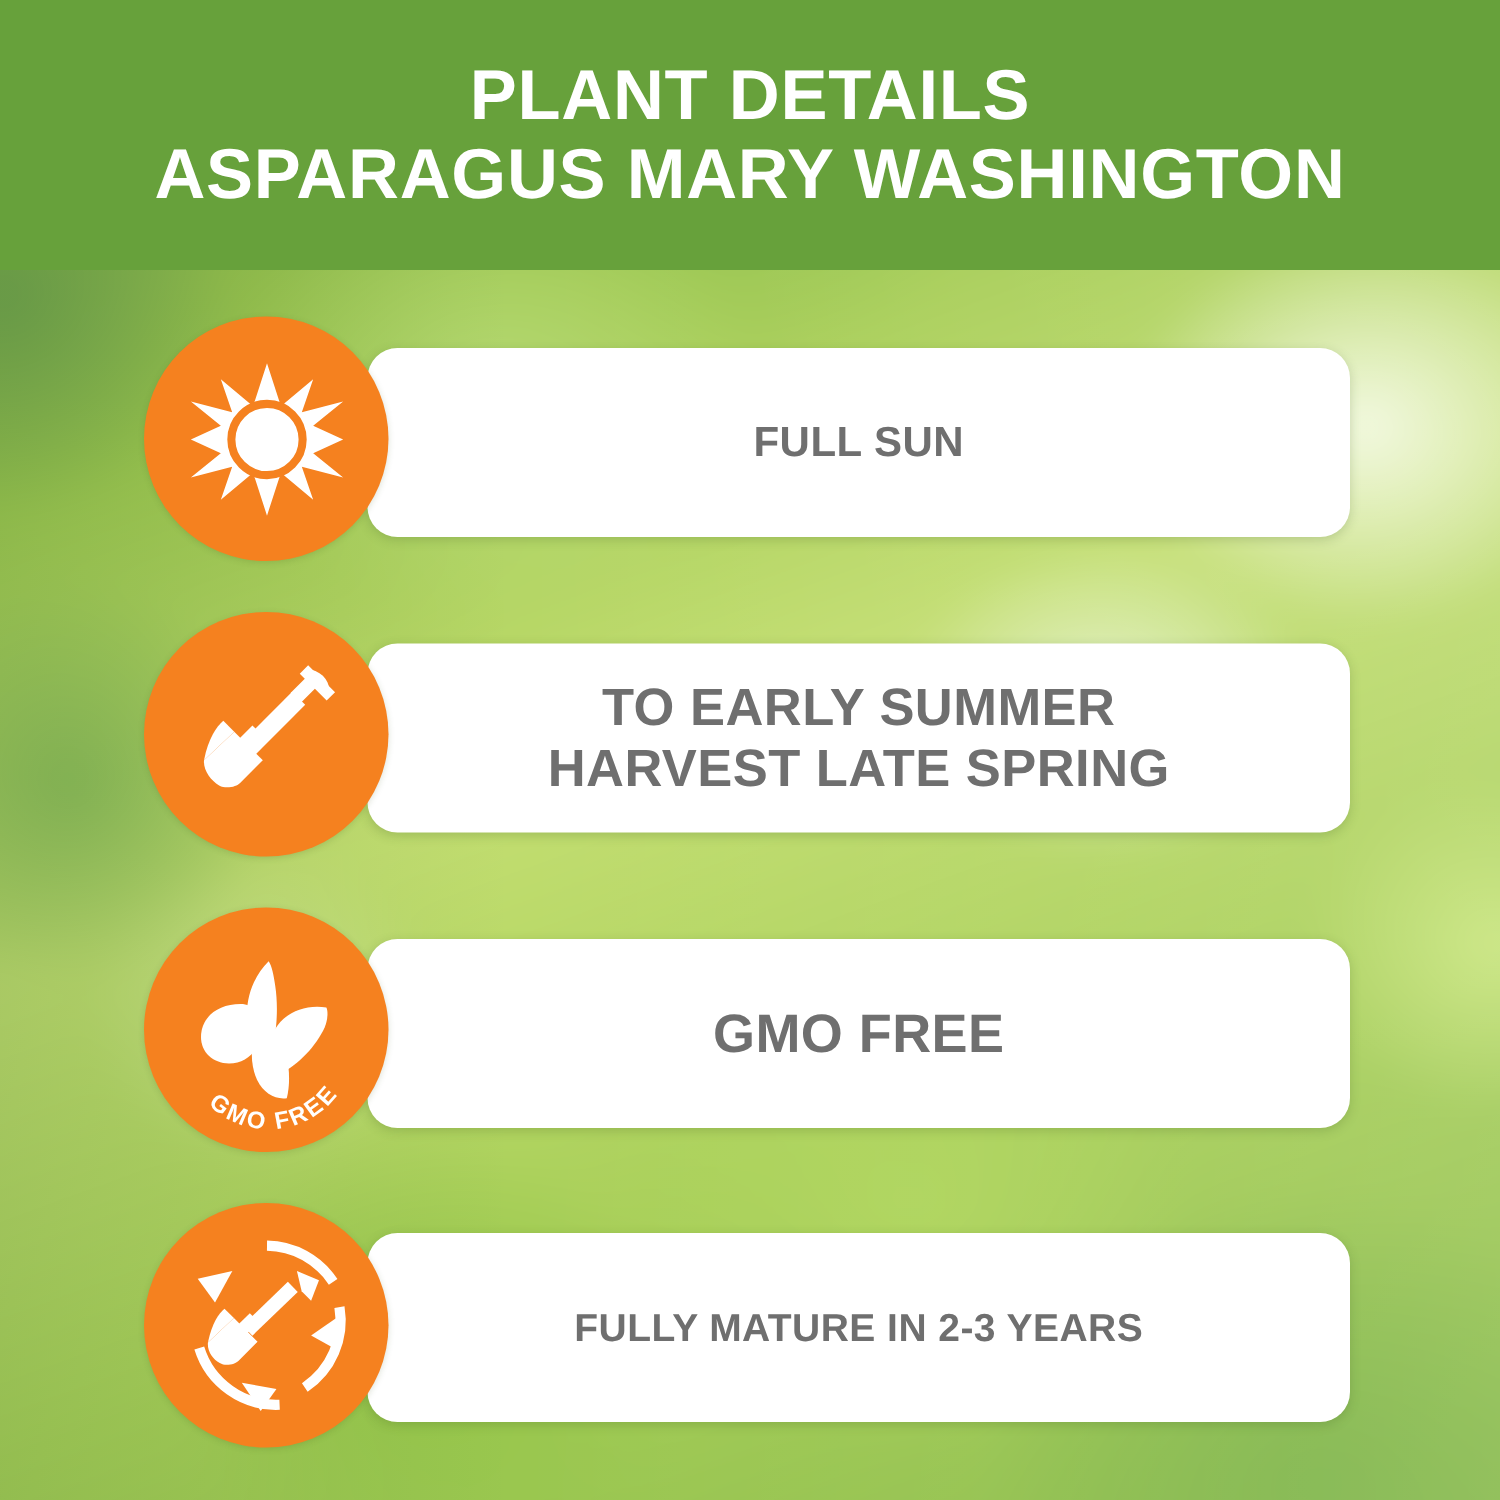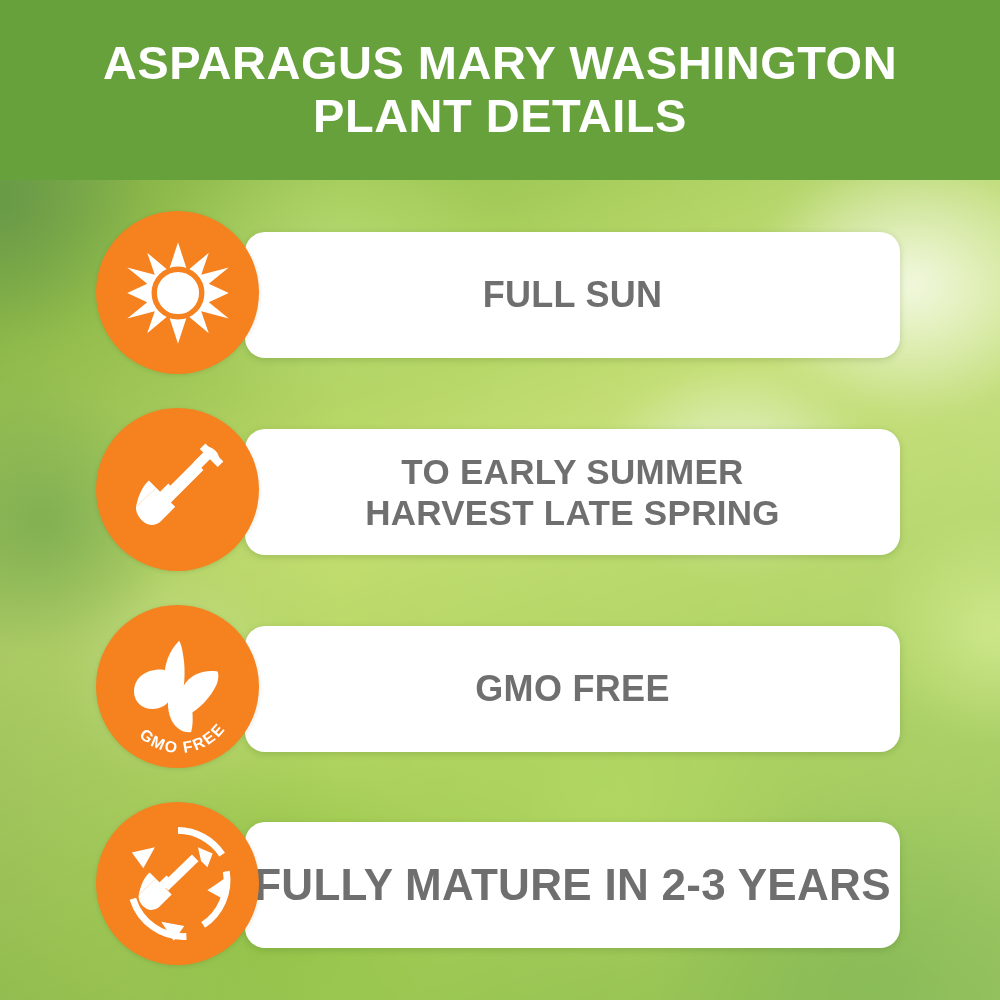--- a/index.html
+++ b/index.html
@@ -86,45 +86,45 @@
     background:#f5811f;
     z-index:6;
     display:flex; align-items:center; justify-content:center;
     box-shadow:0 1px 4px rgba(60,90,30,.18);
   }
   .badge svg { display:block; }
 
   
   #row1 .card  { top:232px; height:126px; }
   #row1 .badge { top:211px; }
-  #row1 .card-text { font-size:36px; }
+  #row1 .card-text { font-size:28px; }
 
   #row2 .card  { top:429px; height:126px; }
   #row2 .badge { top:408px; }
   #row2 .card-text { font-size:35px; }
 
   #row3 .card  { top:626px; height:126px; }
   #row3 .badge { top:605px; }
   #row3 .card-text { font-size:36px; }
 
   #row4 .card  { top:822px; height:126px; }
   #row4 .badge { top:802px; }
-  #row4 .card-text { font-size:44px; }
+  #row4 .card-text { font-size:26px; }
 </style>
 </head>
 <body>
 
 <div id="poster">
 
   <div id="bg"></div>
   <div id="bg-shade"></div>
 
   <div id="header">
+    <div class="tline">PLANT DETAILS</div>
     <div class="tline">ASPARAGUS MARY WASHINGTON</div>
-    <div class="tline">PLANT DETAILS</div>
   </div>
 
   <div class="row" id="row1">
     <div class="card">
       <div class="card-text">FULL SUN</div>
     </div>
     <div class="badge">
       <svg width="108" height="108" viewBox="0 0 100 100">
 
         <polygon fill="#ffffff" points="

